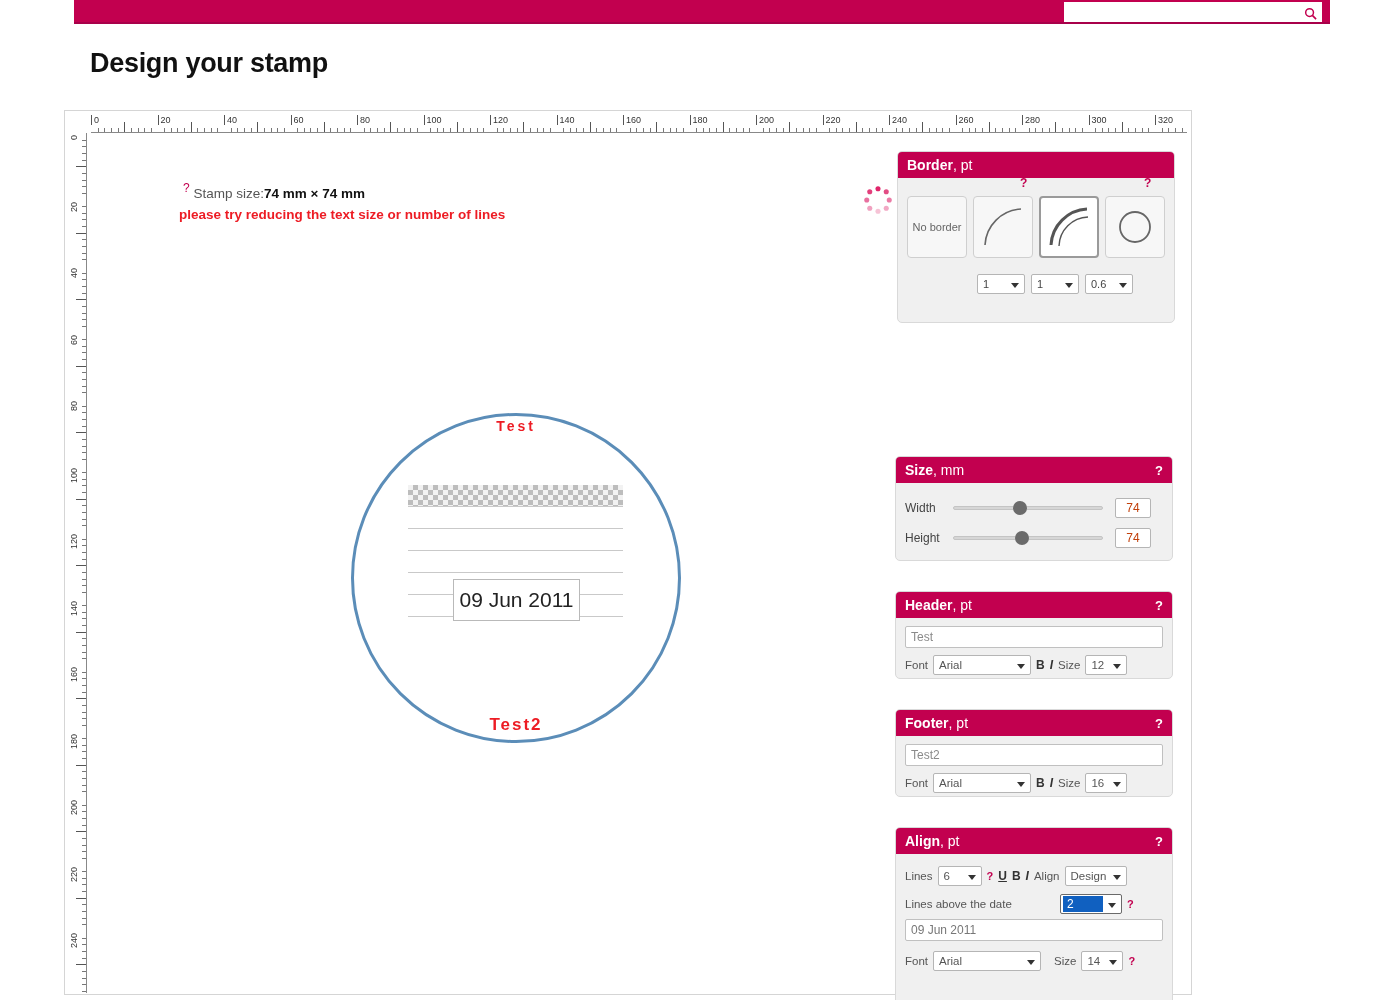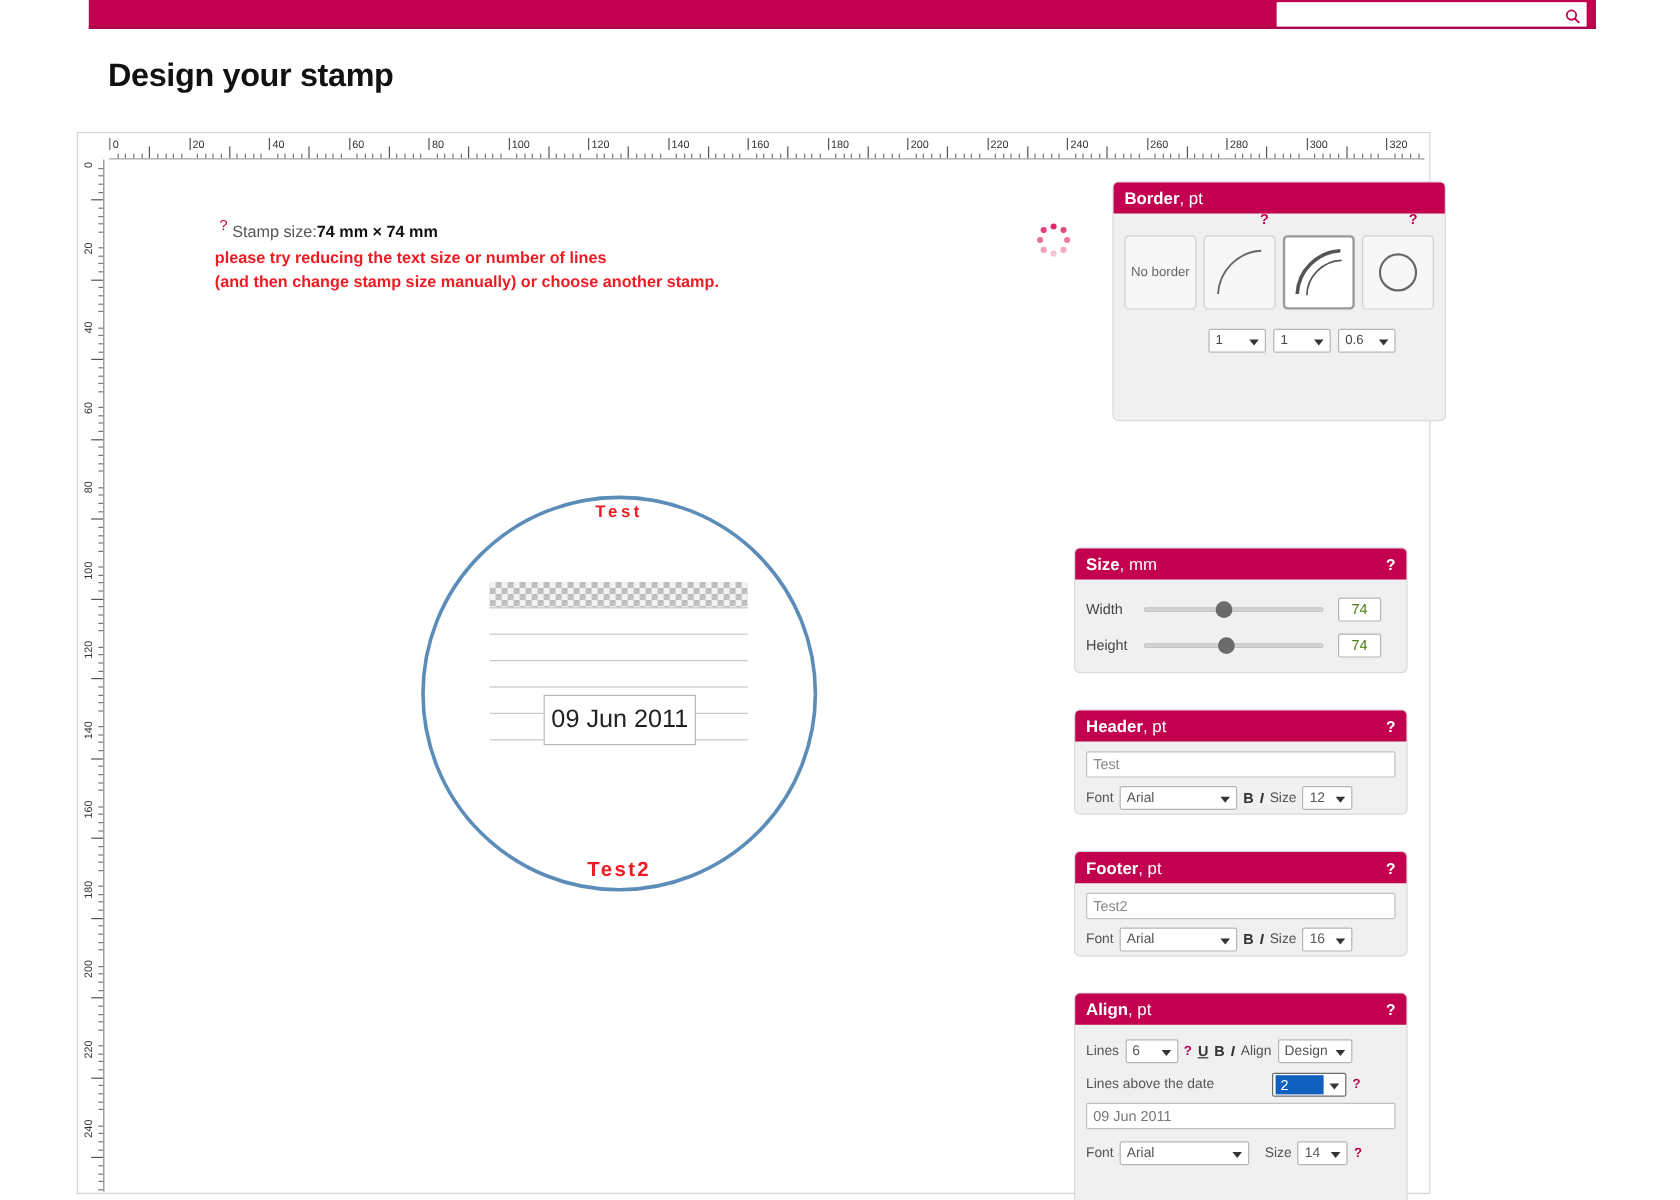--- a/index.html
+++ b/index.html
@@ -145,21 +145,21 @@
   }
   .panel-head .light { font-weight: normal; }
   .panel-head .help {
     margin-left: auto; font-size: 13px; font-weight: bold; cursor: pointer;
   }
   .panel-body { padding: 8px 9px; }
 
   .help-dark { color: #c2004f; font-size: 12px; font-weight: bold; cursor: pointer; }
 
   
-  #panel-border { left: 862px; top: 40px; width: 278px; height: 200px; }
+  #panel-border { left: 832px; top: 40px; width: 278px; height: 172px; }
   .border-opts { position: relative; height: 72px; margin-top: 10px; display: flex; gap: 6px; }
   .bopt {
     width: 62px; height: 62px; background: #f7f7f7;
     border: 1px solid #cfcfcf; border-radius: 4px;
     display: flex; align-items: center; justify-content: center;
     font-size: 11px; color: #666; text-align: center; line-height: 13px;
     cursor: pointer;
   }
   .bopt.sel { border: 2px solid #9a9a9a; background: #ffffff; }
   .border-selects { display: flex; gap: 6px; margin-top: 6px; }
@@ -184,21 +184,21 @@
     position: absolute; left: 0; top: 6px; width: 150px; height: 4px;
     background: #d6d6d6; border-radius: 2px; border: 1px solid #c4c4c4;
   }
   .slider .knob {
     position: absolute; top: 1px; width: 14px; height: 14px; border-radius: 50%;
     background: #6b6b6b; cursor: pointer;
   }
   .num-box {
     margin-left: 12px; width: 36px; height: 20px; background: #fff;
     border: 1px solid #b5b5b5; border-radius: 2px;
-    font-size: 12px; color: #4d7c0f; text-align: center; line-height: 19px;
+    font-size: 12px; color: #c2410c; text-align: center; line-height: 19px;
   }
 
   
   #panel-header { left: 830px; top: 480px; width: 278px; height: 88px; }
   #panel-footer { left: 830px; top: 598px; width: 278px; height: 88px; }
   .text-input {
     width: 100%; height: 22px; background: #ffffff;
     border: 1px solid #c0c0c0; border-radius: 2px;
     font-size: 12px; color: #8a8a8a; padding: 0 5px; line-height: 21px;
   }
@@ -566,21 +566,20 @@
 
     <div class="canvas">
 
       <div class="stampsize">
         <span class="qmark">?</span>
         <span>Stamp size:</span><b>74 mm × 74 mm</b>
       </div>
 
       <div class="warn">
         <div>please try reducing the text size or number of lines</div>
-        <div>(and then change stamp size manually) or choose another stamp.</div>
       </div>
 
       <svg class="spinner" viewBox="0 0 40 40">
         <g>
           <circle cx="20" cy="5" r="3.4" fill="#e0256b"></circle>
           <circle cx="31" cy="9" r="3.4" fill="#e24c84"></circle>
           <circle cx="35" cy="20" r="3.4" fill="#eb7ba6"></circle>
           <circle cx="31" cy="31" r="3.4" fill="#f2a8c4"></circle>
           <circle cx="20" cy="35" r="3.4" fill="#f6c3d6"></circle>
           <circle cx="9" cy="31" r="3.4" fill="#f0a0bf"></circle>

